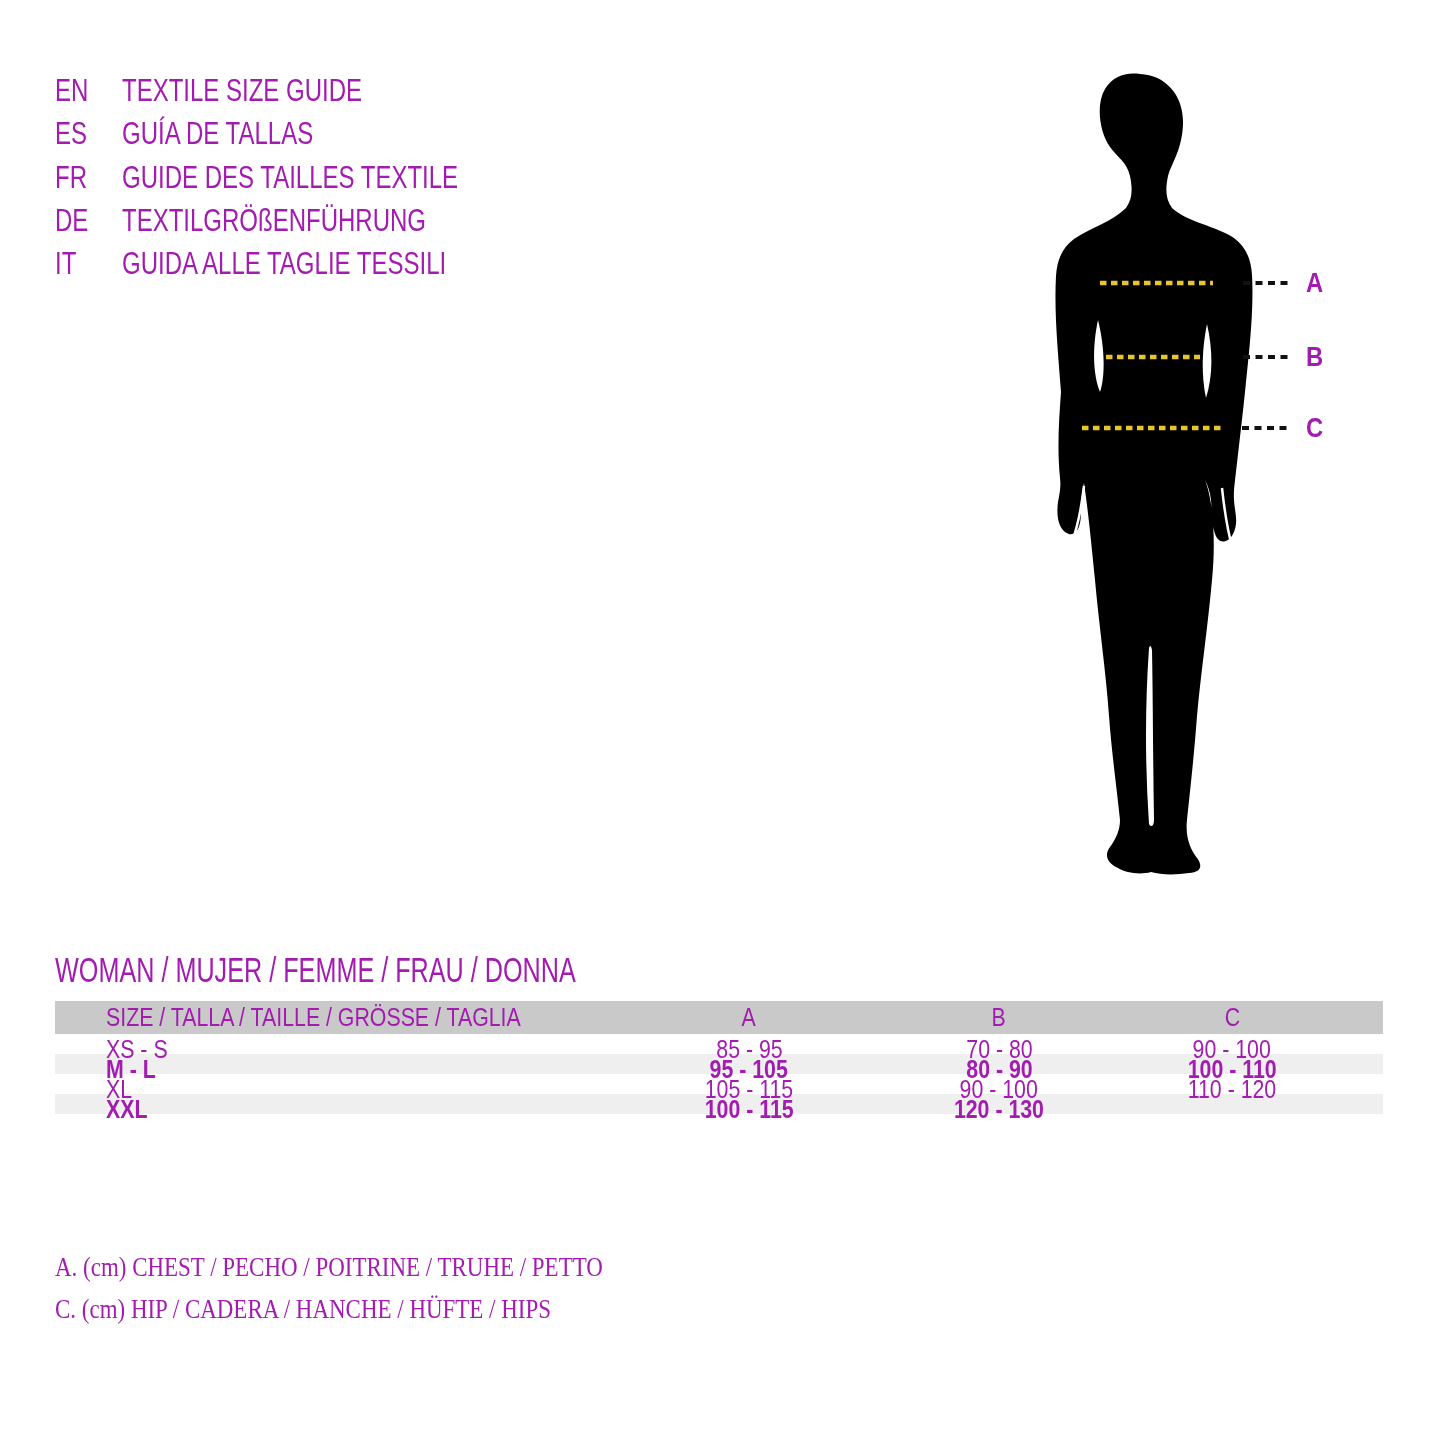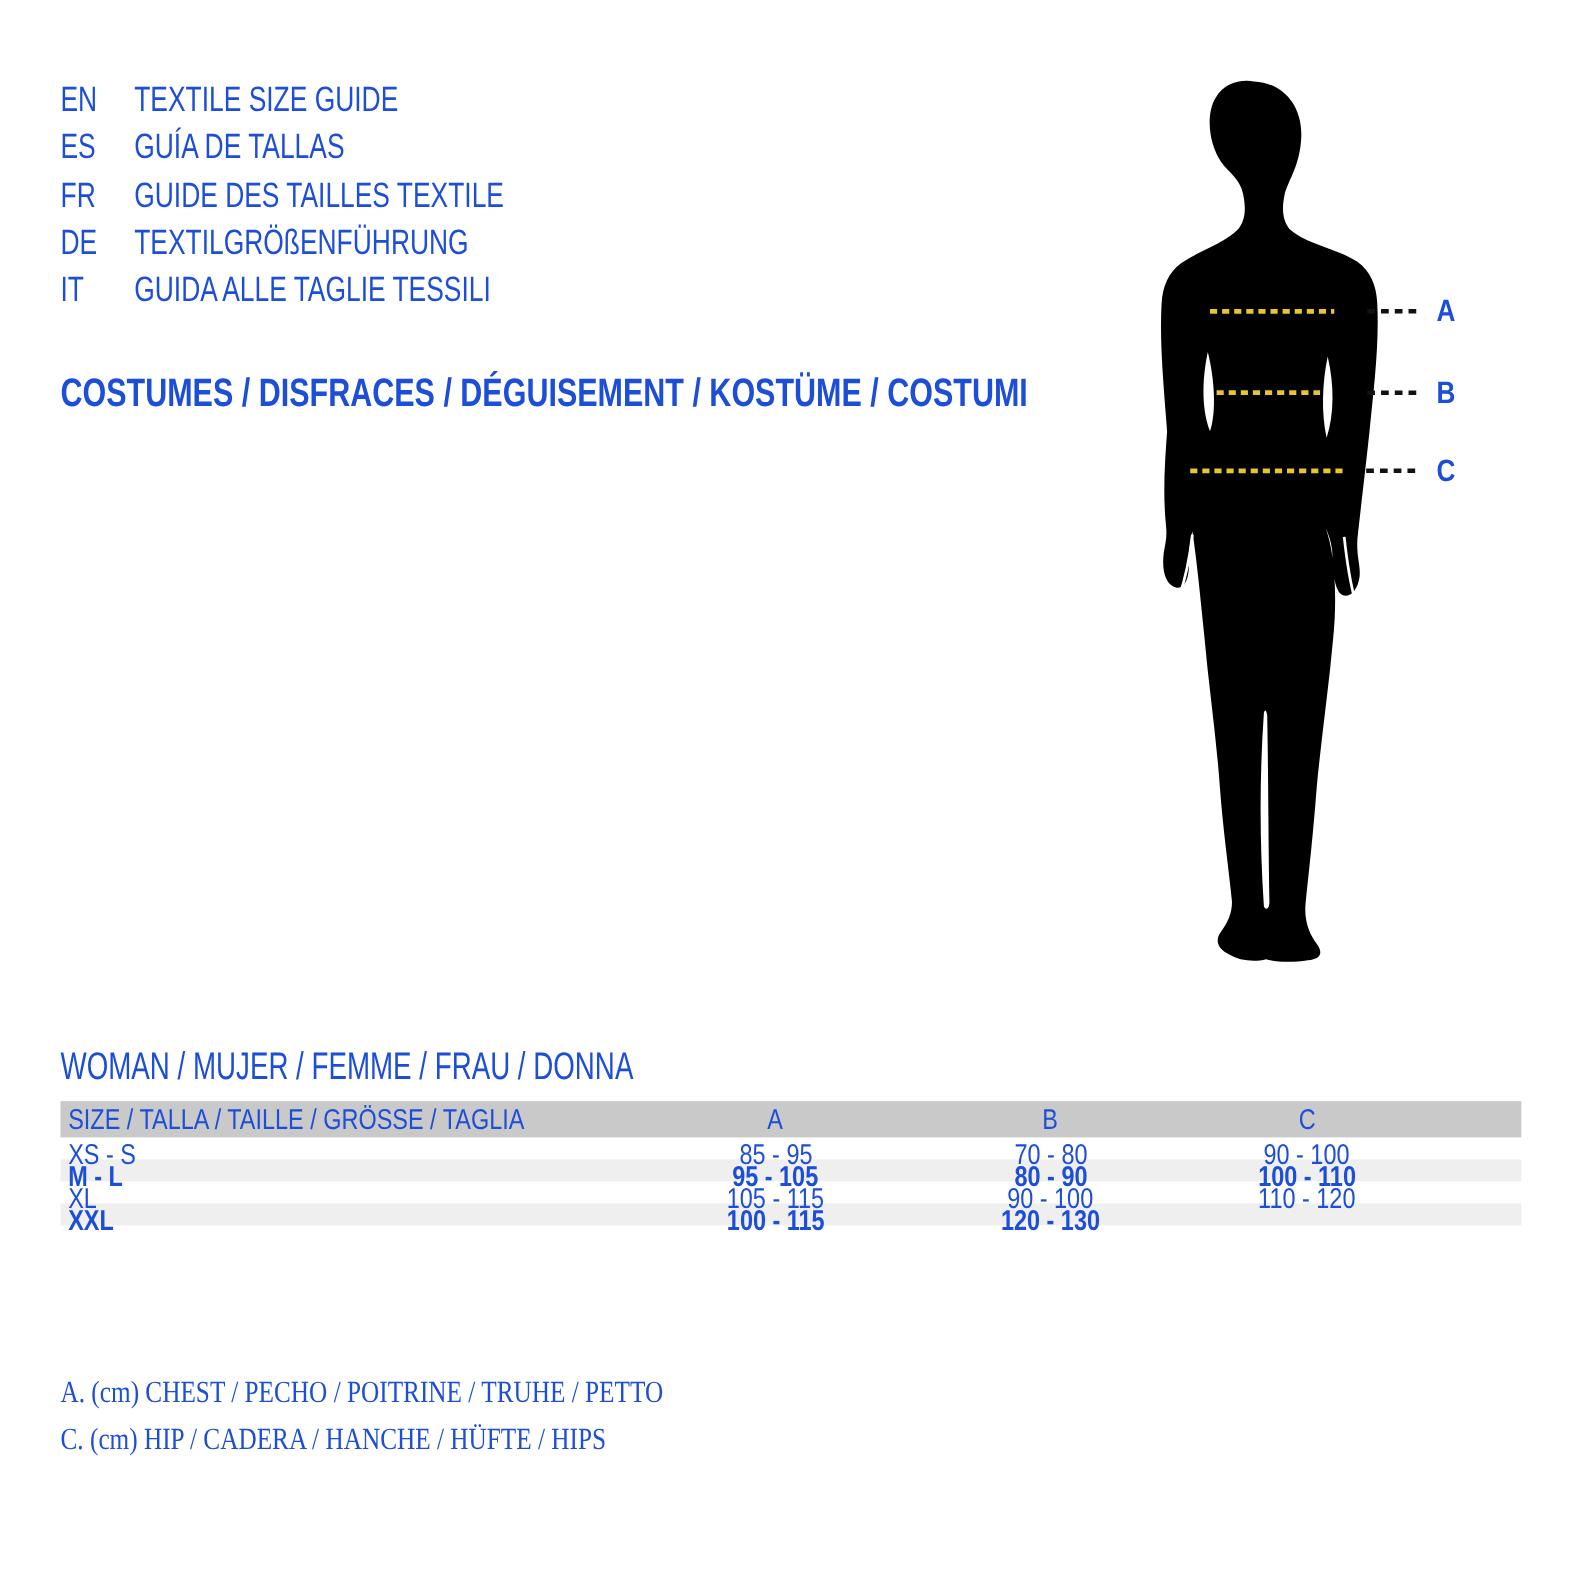--- a/index.html
+++ b/index.html
@@ -1,18 +1,18 @@
 <!DOCTYPE html>
 <html><head>
 <meta charset="utf-8">
 <style>
   html,body{margin:0;padding:0;background:#fff;}
   #canvas{
     position:relative;width:1445px;height:1444px;background:#ffffff;
-    font-family:"Liberation Sans",sans-serif;color:#1d4ed8;overflow:hidden;
+    font-family:"Liberation Sans",sans-serif;color:#a21caf;overflow:hidden;
   }
   .abs{position:absolute;}
   .cond{display:inline-block;transform:scaleX(.75);transform-origin:0 50%;white-space:nowrap;}
   .cond82{display:inline-block;transform:scaleX(.82);transform-origin:0 50%;white-space:nowrap;}
   .condC{display:inline-block;transform:scaleX(.82);transform-origin:50% 50%;white-space:nowrap;}
 
   
   #langs{left:55px;top:69px;font-size:32px;line-height:43.3px;}
   .lang-row{display:flex;}
   .lang-code{width:67px;flex:0 0 67px;}
@@ -25,21 +25,21 @@
   #figure-svg{left:1040px;top:60px;}
   .measure-label{left:1306px;font-size:28px;font-weight:bold;transform:translateY(-50%);}
   .measure-label span{display:inline-block;transform:scaleX(.85);transform-origin:0 50%;}
 
   
   #woman-title{left:55px;top:947px;font-size:35px;line-height:45px;}
   #woman-title .cond{transform:scaleX(.72);}
 
   
   #size-table{left:55px;top:1001px;width:1328px;font-size:26px;}
-  .t-row{display:grid;grid-template-columns:500px 300px 200px 266px 62px;align-items:center;}
+  .t-row{display:grid;grid-template-columns:500px 300px 200px 266px 62px;align-items:center;padding-left:44px;}
   .t-head{height:33px;background:#c9c9c9;}
   .t-data{height:20px;}
   .t-alt{background:#efefef;font-weight:bold;}
   .c-size{padding-left:7px;text-align:left;}
   .c-num{text-align:center;}
 
   
   #legend{left:55px;top:1246px;font-size:28px;line-height:42.3px;font-family:Liberation Serif, serif;}
 </style>
 </head>
@@ -63,23 +63,20 @@
     <div class="lang-row">
       <span class="lang-code cond">DE</span>
       <span class="cond">TEXTILGRÖßENFÜHRUNG</span>
     </div>
     <div class="lang-row">
       <span class="lang-code cond">IT</span>
       <span class="cond">GUIDA ALLE TAGLIE TESSILI</span>
     </div>
   </div>
 
-  <div id="category" class="abs">
-    <span class="cond cat">COSTUMES / DISFRACES / DÉGUISEMENT / KOSTÜME / COSTUMI</span>
-  </div>
 
   <svg id="figure-svg" class="abs" width="260" height="830" viewBox="1040 60 260 830" aria-hidden="true">
     <path fill="#000000" d="
       M 1140 74
       C 1166 75, 1184 96, 1183 124
       C 1182 150, 1172 162, 1168 176
       C 1165 190, 1166 200, 1172 208
       C 1187 222, 1216 226, 1234 238
       C 1246 247, 1251 259, 1252 275
       C 1254 312, 1249 352, 1245 392

